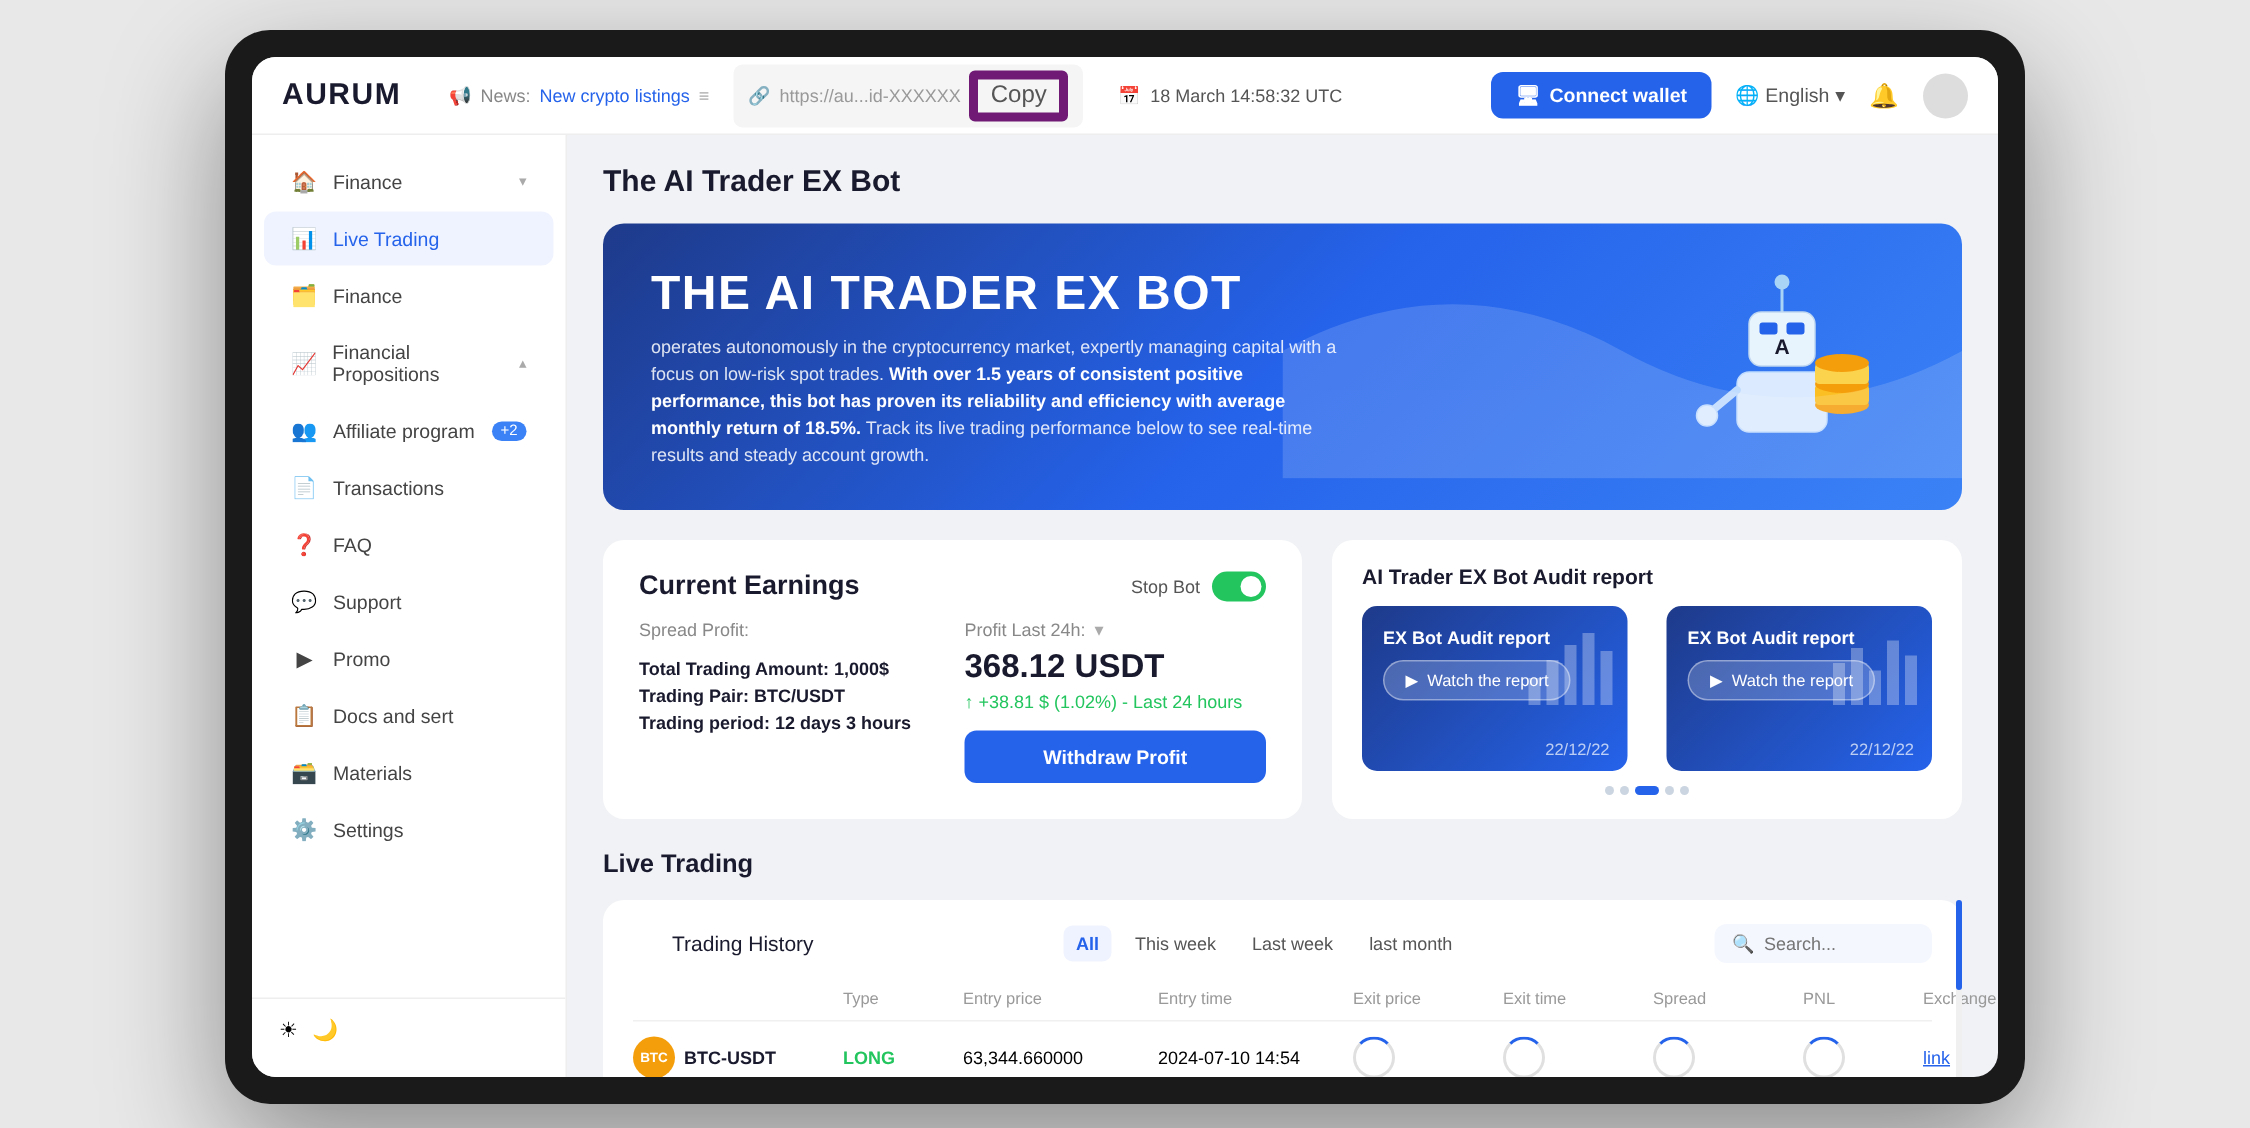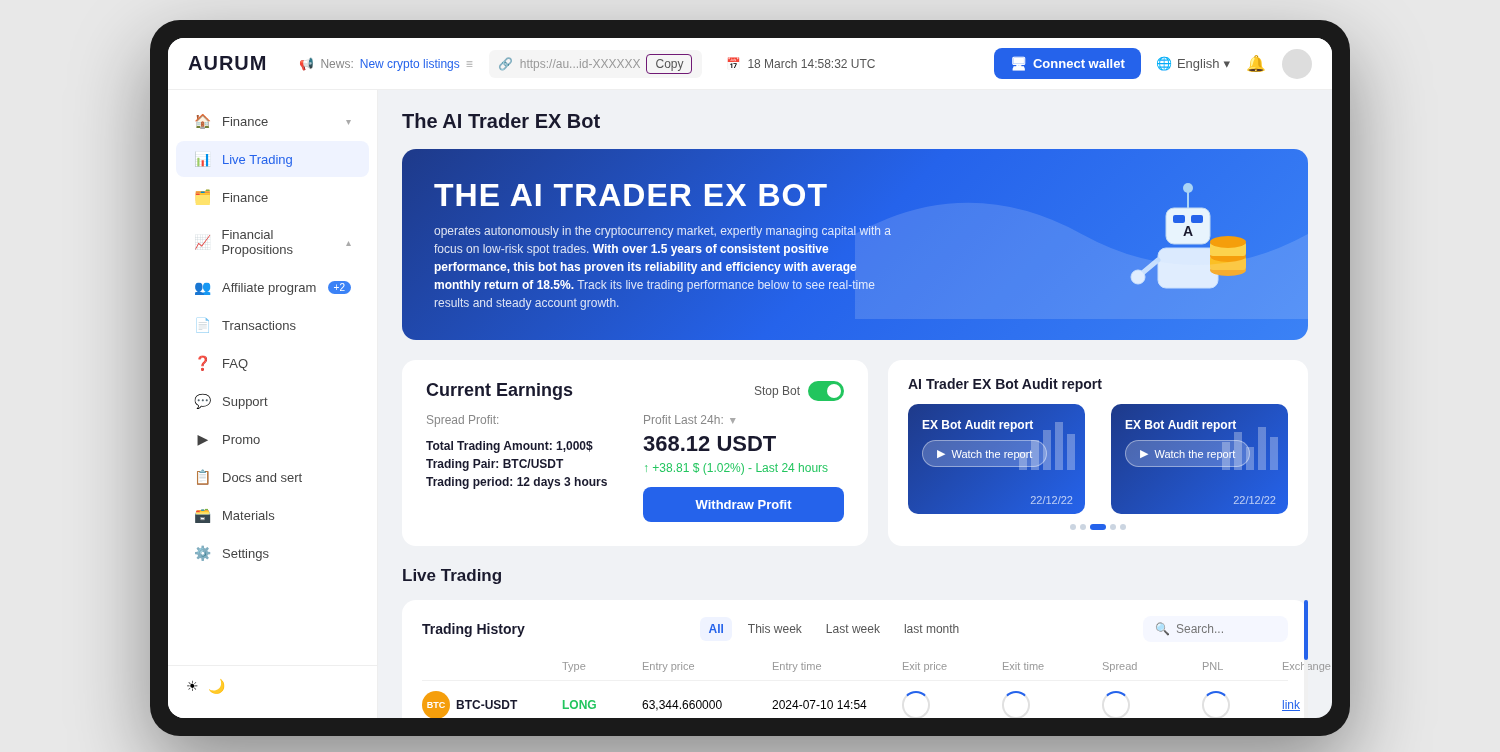--- a/index.html
+++ b/index.html
@@ -59,24 +59,24 @@
       align-items: center;
       gap: 6px;
       font-size: 12px;
       color: #999;
       background: #f5f5f5;
       padding: 4px 10px;
       border-radius: 6px;
     }
     .copy-btn {
       background: none;
-      border: 1px solid #701a75;
+      border: 6px solid #701a75;
       border-radius: 4px;
       padding: 2px 8px;
-      font-size: 12px;
+      font-size: 16px;
       color: #555;
       cursor: pointer;
     }
     .topbar-date {
       display: flex;
       align-items: center;
       gap: 6px;
       font-size: 12px;
       color: #555;
       margin-left: 8px;
@@ -368,21 +368,21 @@
       background: #fff;
       border-radius: 14px;
       padding: 16px 20px;
     }
     .trading-header {
       display: flex;
       align-items: center;
       justify-content: space-between;
       margin-bottom: 14px;
     }
-    .trading-card-title { font-size: 14px; font-weight: 700; color: #1a1a2e; }
+    .trading-card-title { font-size: 14px; font-weight: 400; color: #1a1a2e; margin-left: 26px; }
     .filter-tabs { display: flex; gap: 8px; }
     .filter-tab {
       padding: 5px 8px;
       border-radius: 6px;
       font-size: 12px;
       color: #555;
       cursor: pointer;
       border: none;
       background: none;
     }

